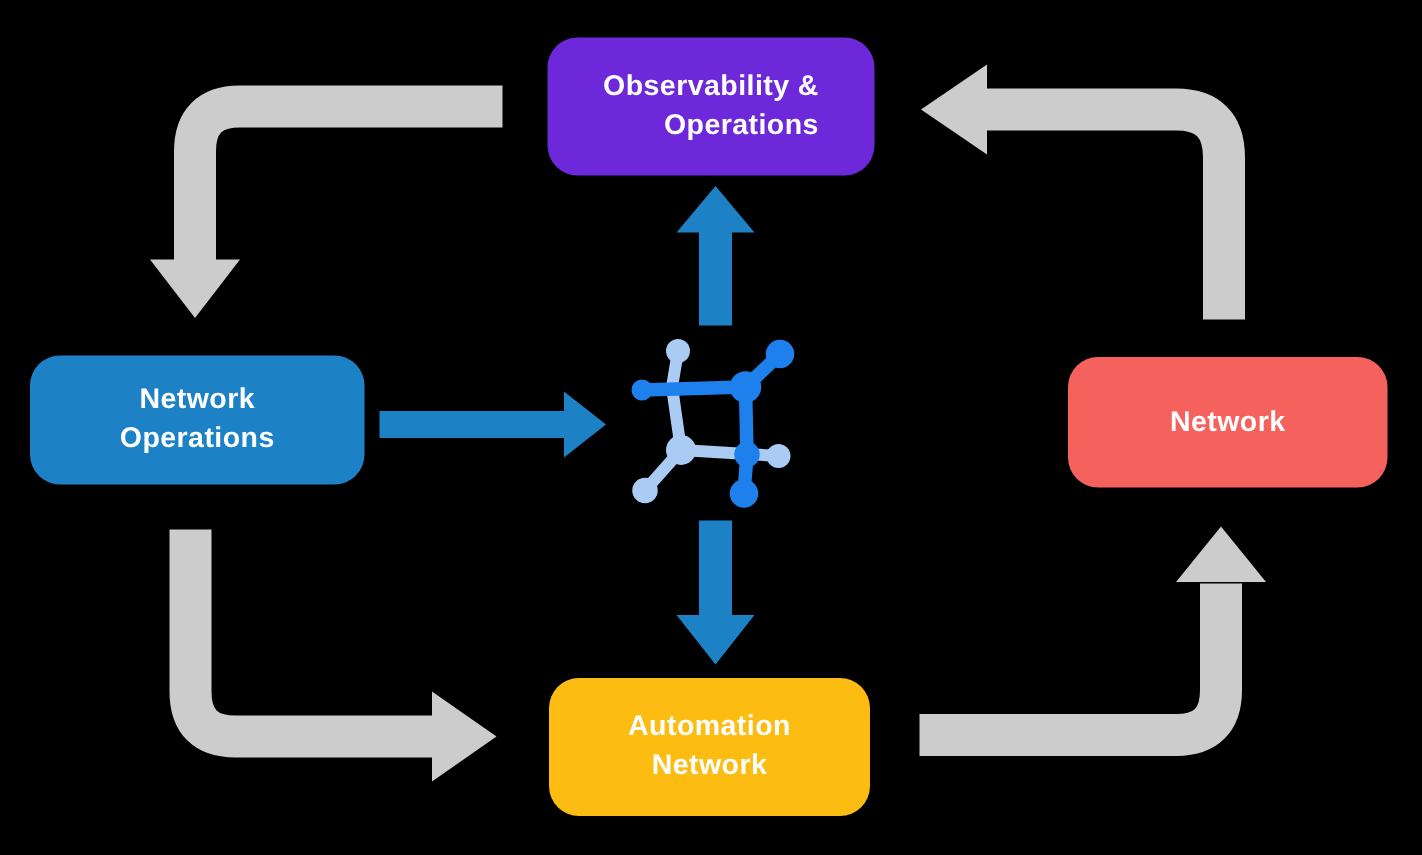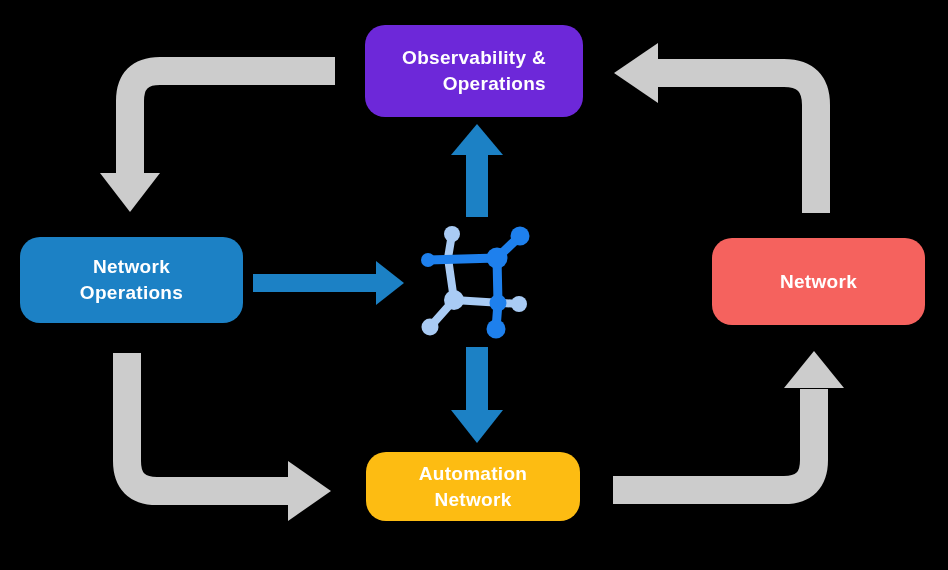--- a/index.html
+++ b/index.html
@@ -34,21 +34,21 @@
     color: #ffffff;
     font-size: 19px;
     font-weight: 600;
     line-height: 26px;
     letter-spacing: 0.3px;
   }
   .node-label span { display: block; }
   .node-oa { left: 365px; top: 25px;  width: 218px; height: 92px; }
   .node-no { left: 20px;  top: 237px; width: 223px; height: 86px; }
   .node-ni { left: 712px; top: 238px; width: 213px; height: 87px; }
-  .node-at { left: 366px; top: 452px; width: 214px; height: 69px; }
+  .node-at { left: 366px; top: 452px; width: 214px; height: 92px; }
   .icon-svg { position: absolute; left: 413px; top: 220px; }
 </style>
 </head>
 <body>
 
 <div class="canvas">
 
   <svg class="layer" width="948" height="570" viewBox="0 0 948 570">
 
     <g>

